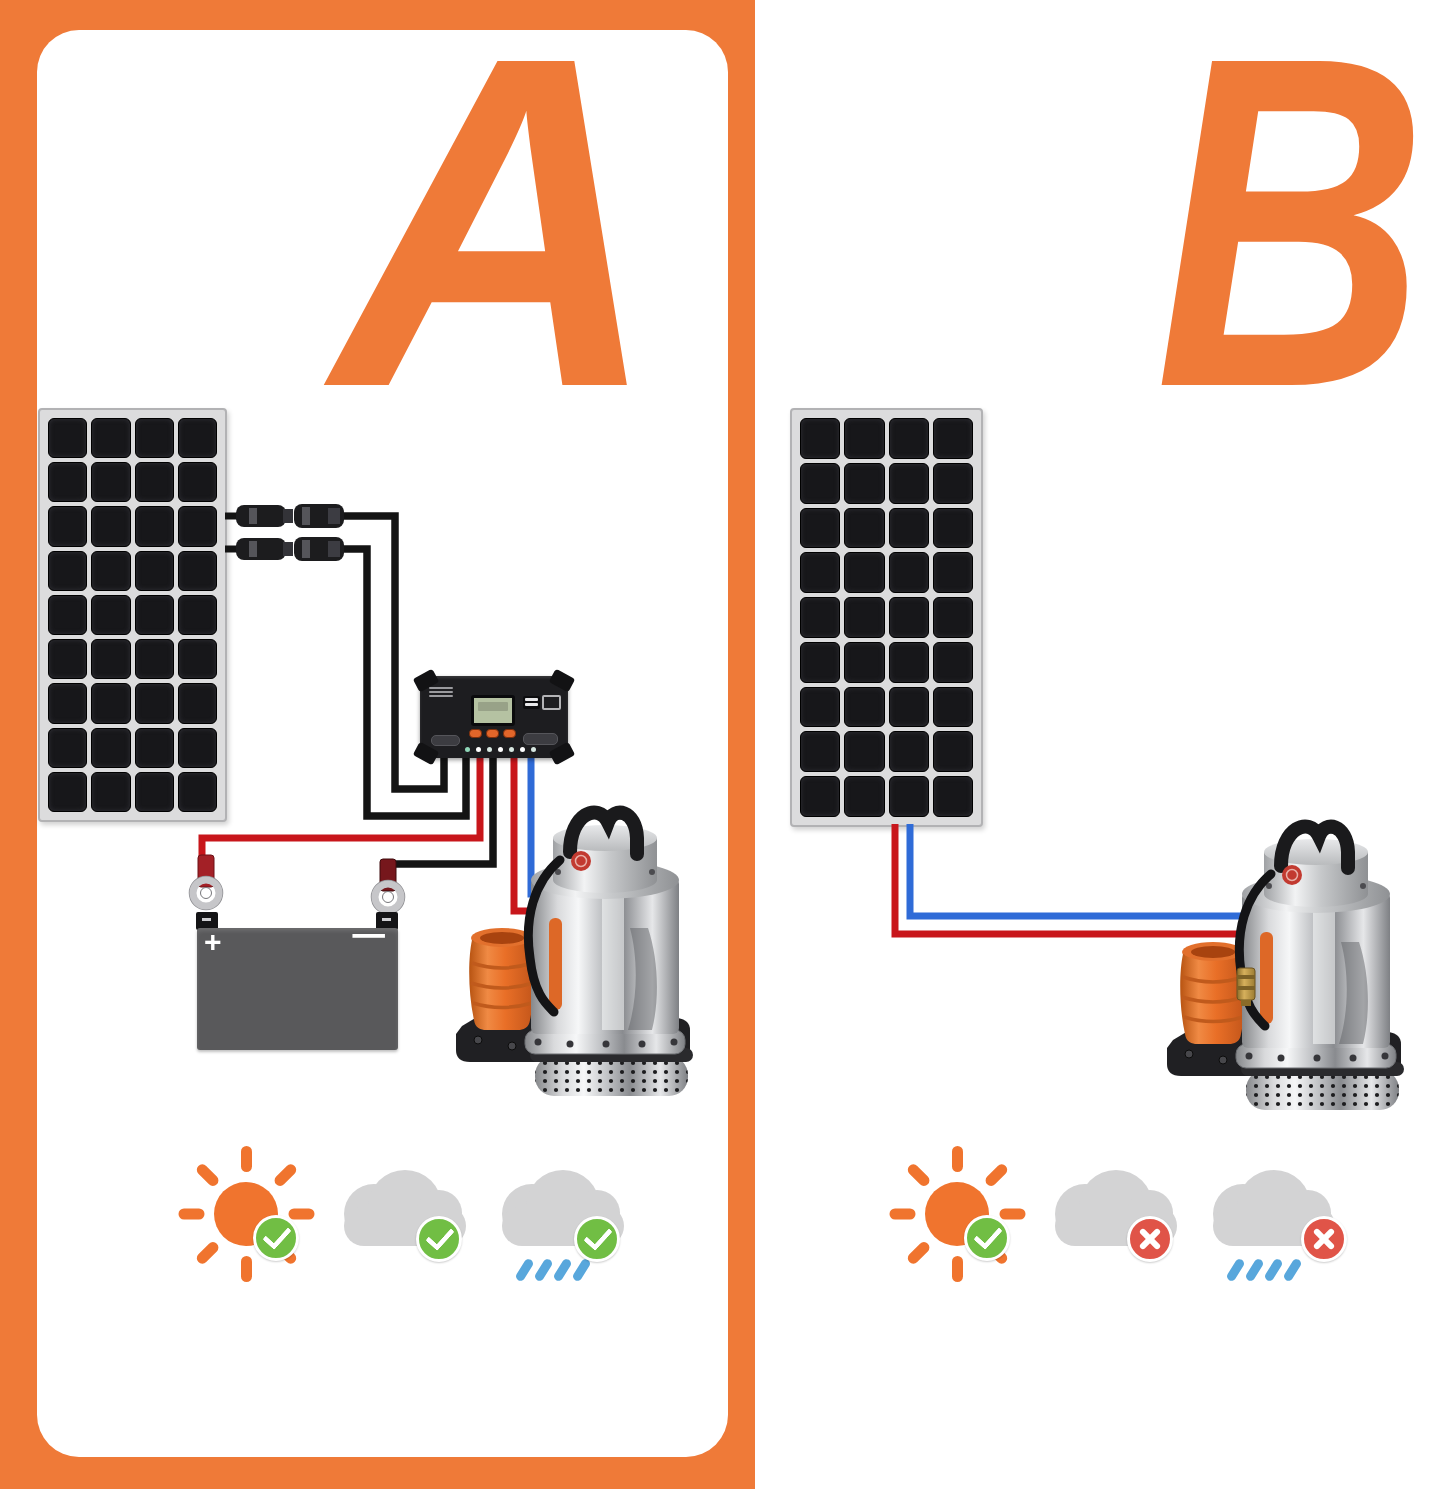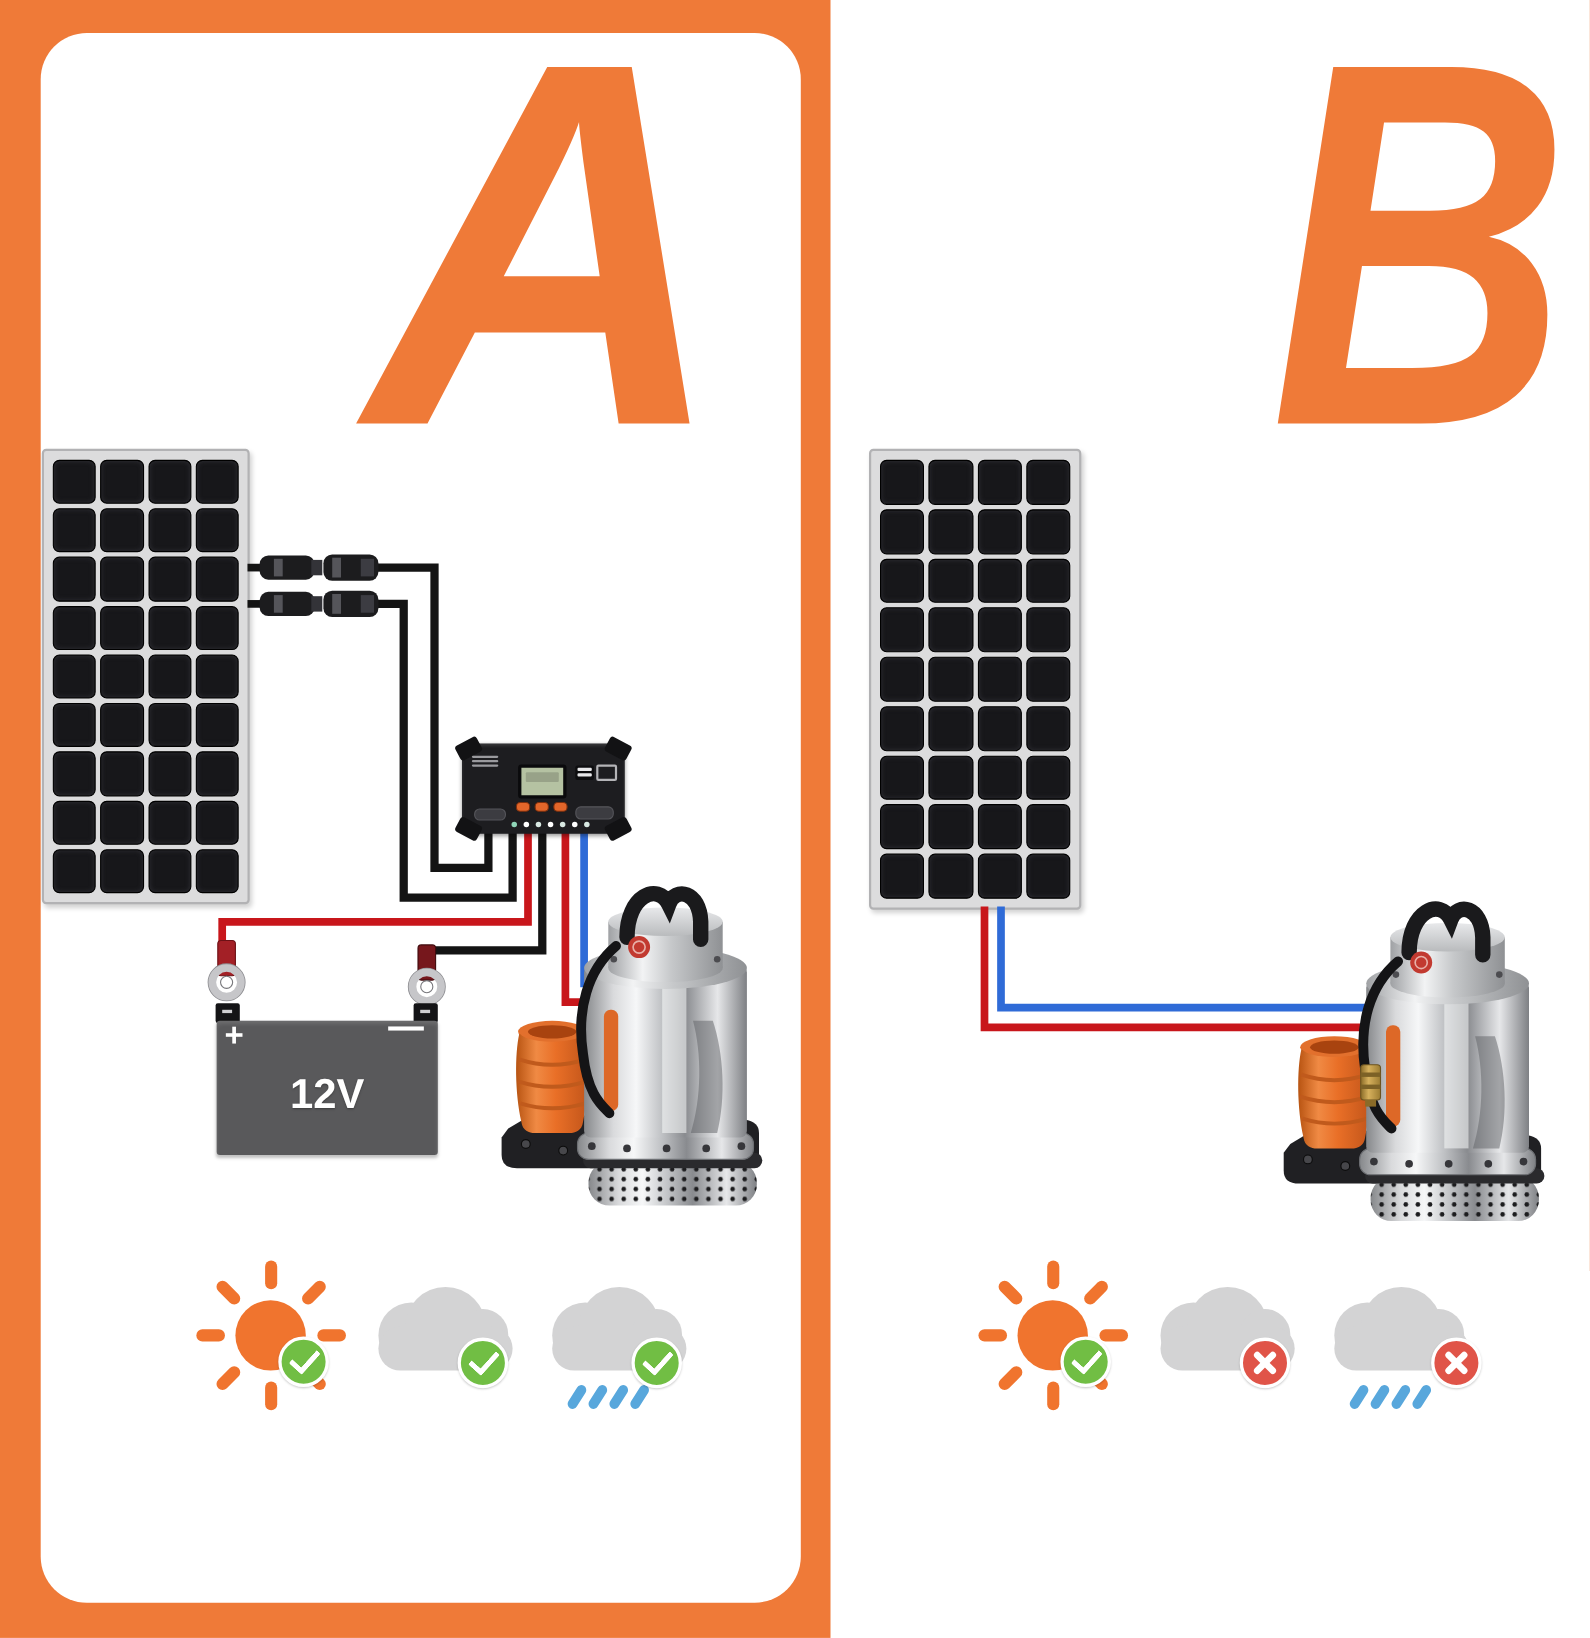--- a/index.html
+++ b/index.html
@@ -258,21 +258,20 @@
         <span class="led"></span>
       <span class="led"></span>
         <span class="led"></span>
         <span class="led"></span>
     </div>
   </div>
 
   <div class="battery">
     <span class="b-plus">+</span>
     <span class="b-minus">−</span>
-    <span class="b-label">12V</span>
   </div>
 
   <svg class="overlay" viewBox="0 0 1445 1489">
     <defs>
       <linearGradient id="mbody" x1="0" y1="0" x2="1" y2="0">
         <stop offset="0" stop-color="#86888b"></stop>
           <stop offset=".18" stop-color="#d9dadc"></stop>
         <stop offset=".32" stop-color="#f6f7f8"></stop>
           <stop offset=".48" stop-color="#bfc1c4"></stop>
         <stop offset=".62" stop-color="#898b8f"></stop>

